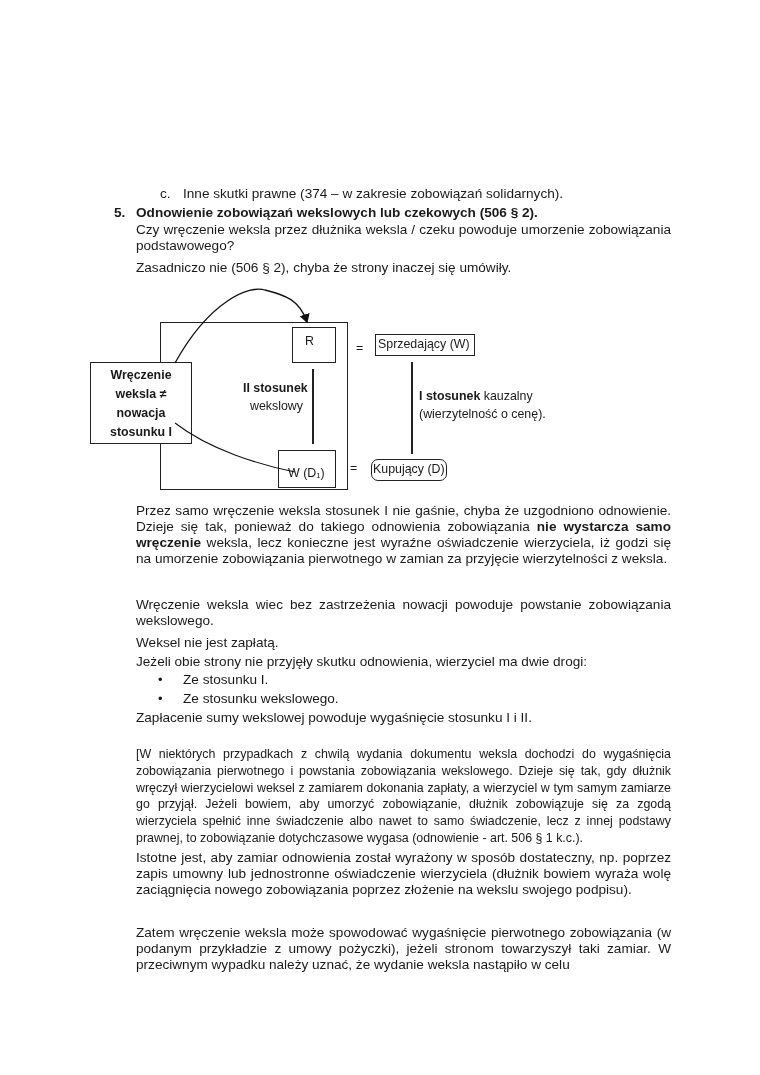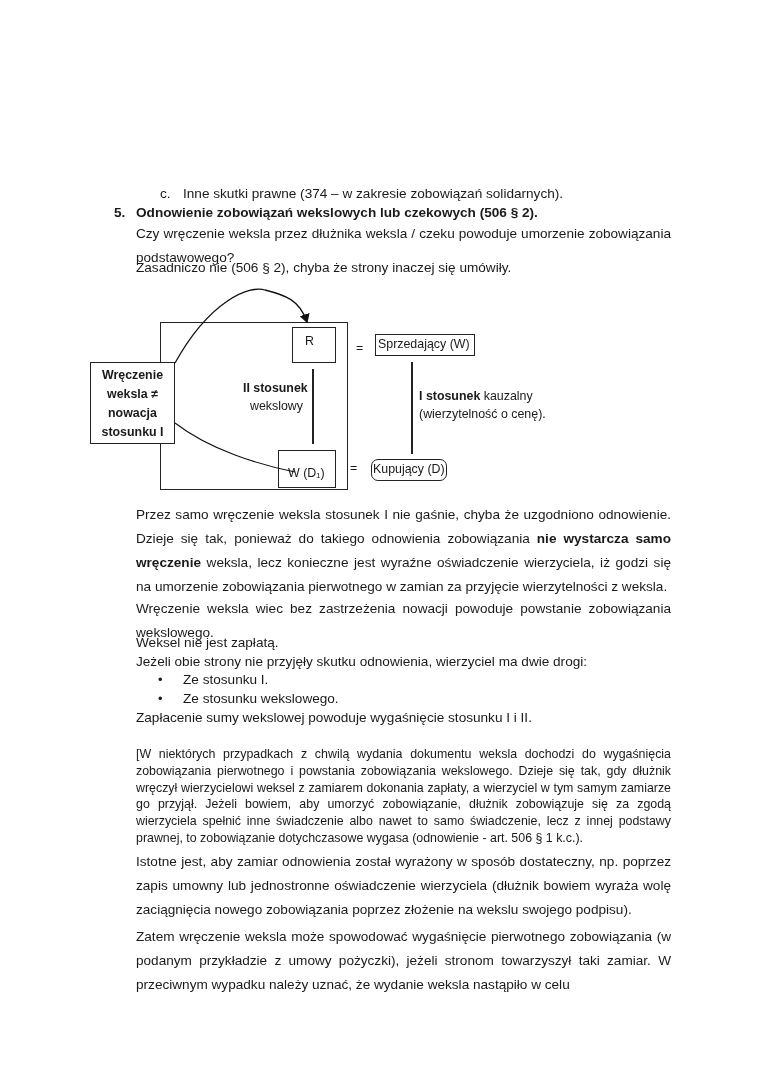--- a/index.html
+++ b/index.html
@@ -25,21 +25,21 @@
       position: absolute;
       font-size: 13.6px;
       line-height: 18px;
       white-space: nowrap;
     }
     .just {
       position: absolute;
       left: 136px;
       width: 535px;
       font-size: 13.6px;
-      line-height: 24px;
+      line-height: 16px;
       text-align: justify;
       text-align-last: left;
     }
     .just-small {
       position: absolute;
       left: 136px;
       width: 535px;
       font-size: 12.4px;
       line-height: 16.8px;
       text-align: justify;
@@ -101,21 +101,21 @@
 
     <div class="vbar" style="left:312px; top:369px; height:75px;"></div>
 
     <div class="diag-text" style="left:243px; top:380px; font-weight:bold;">II stosunek</div>
     <div class="diag-text" style="left:250px; top:398px;">wekslowy</div>
 
     <div class="box" style="left:278px; top:450px; width:58px; height:38px;">
       <div class="diag-text" style="left:9px; top:14px;">W (D₁)</div>
     </div>
 
-    <div class="box" style="left:90px; top:362px; width:85px; height:82px; text-align:center; font-weight:bold; font-size:12.4px; line-height:19px; padding-top:3px;">
+    <div class="box" style="left:90px; top:362px; width:102px; height:82px; text-align:center; font-weight:bold; font-size:12.4px; line-height:19px; padding-top:3px;">
       <div>Wręczenie</div>
       <div>weksla ≠</div>
       <div>nowacja</div>
       <div>stosunku I</div>
     </div>
 
     <div class="diag-text" style="left:356px; top:340px;">=</div>
     <div class="diag-text" style="left:350px; top:460px;">=</div>
 
     <div class="box" style="left:375px; top:334px; width:100px; height:22px;">

